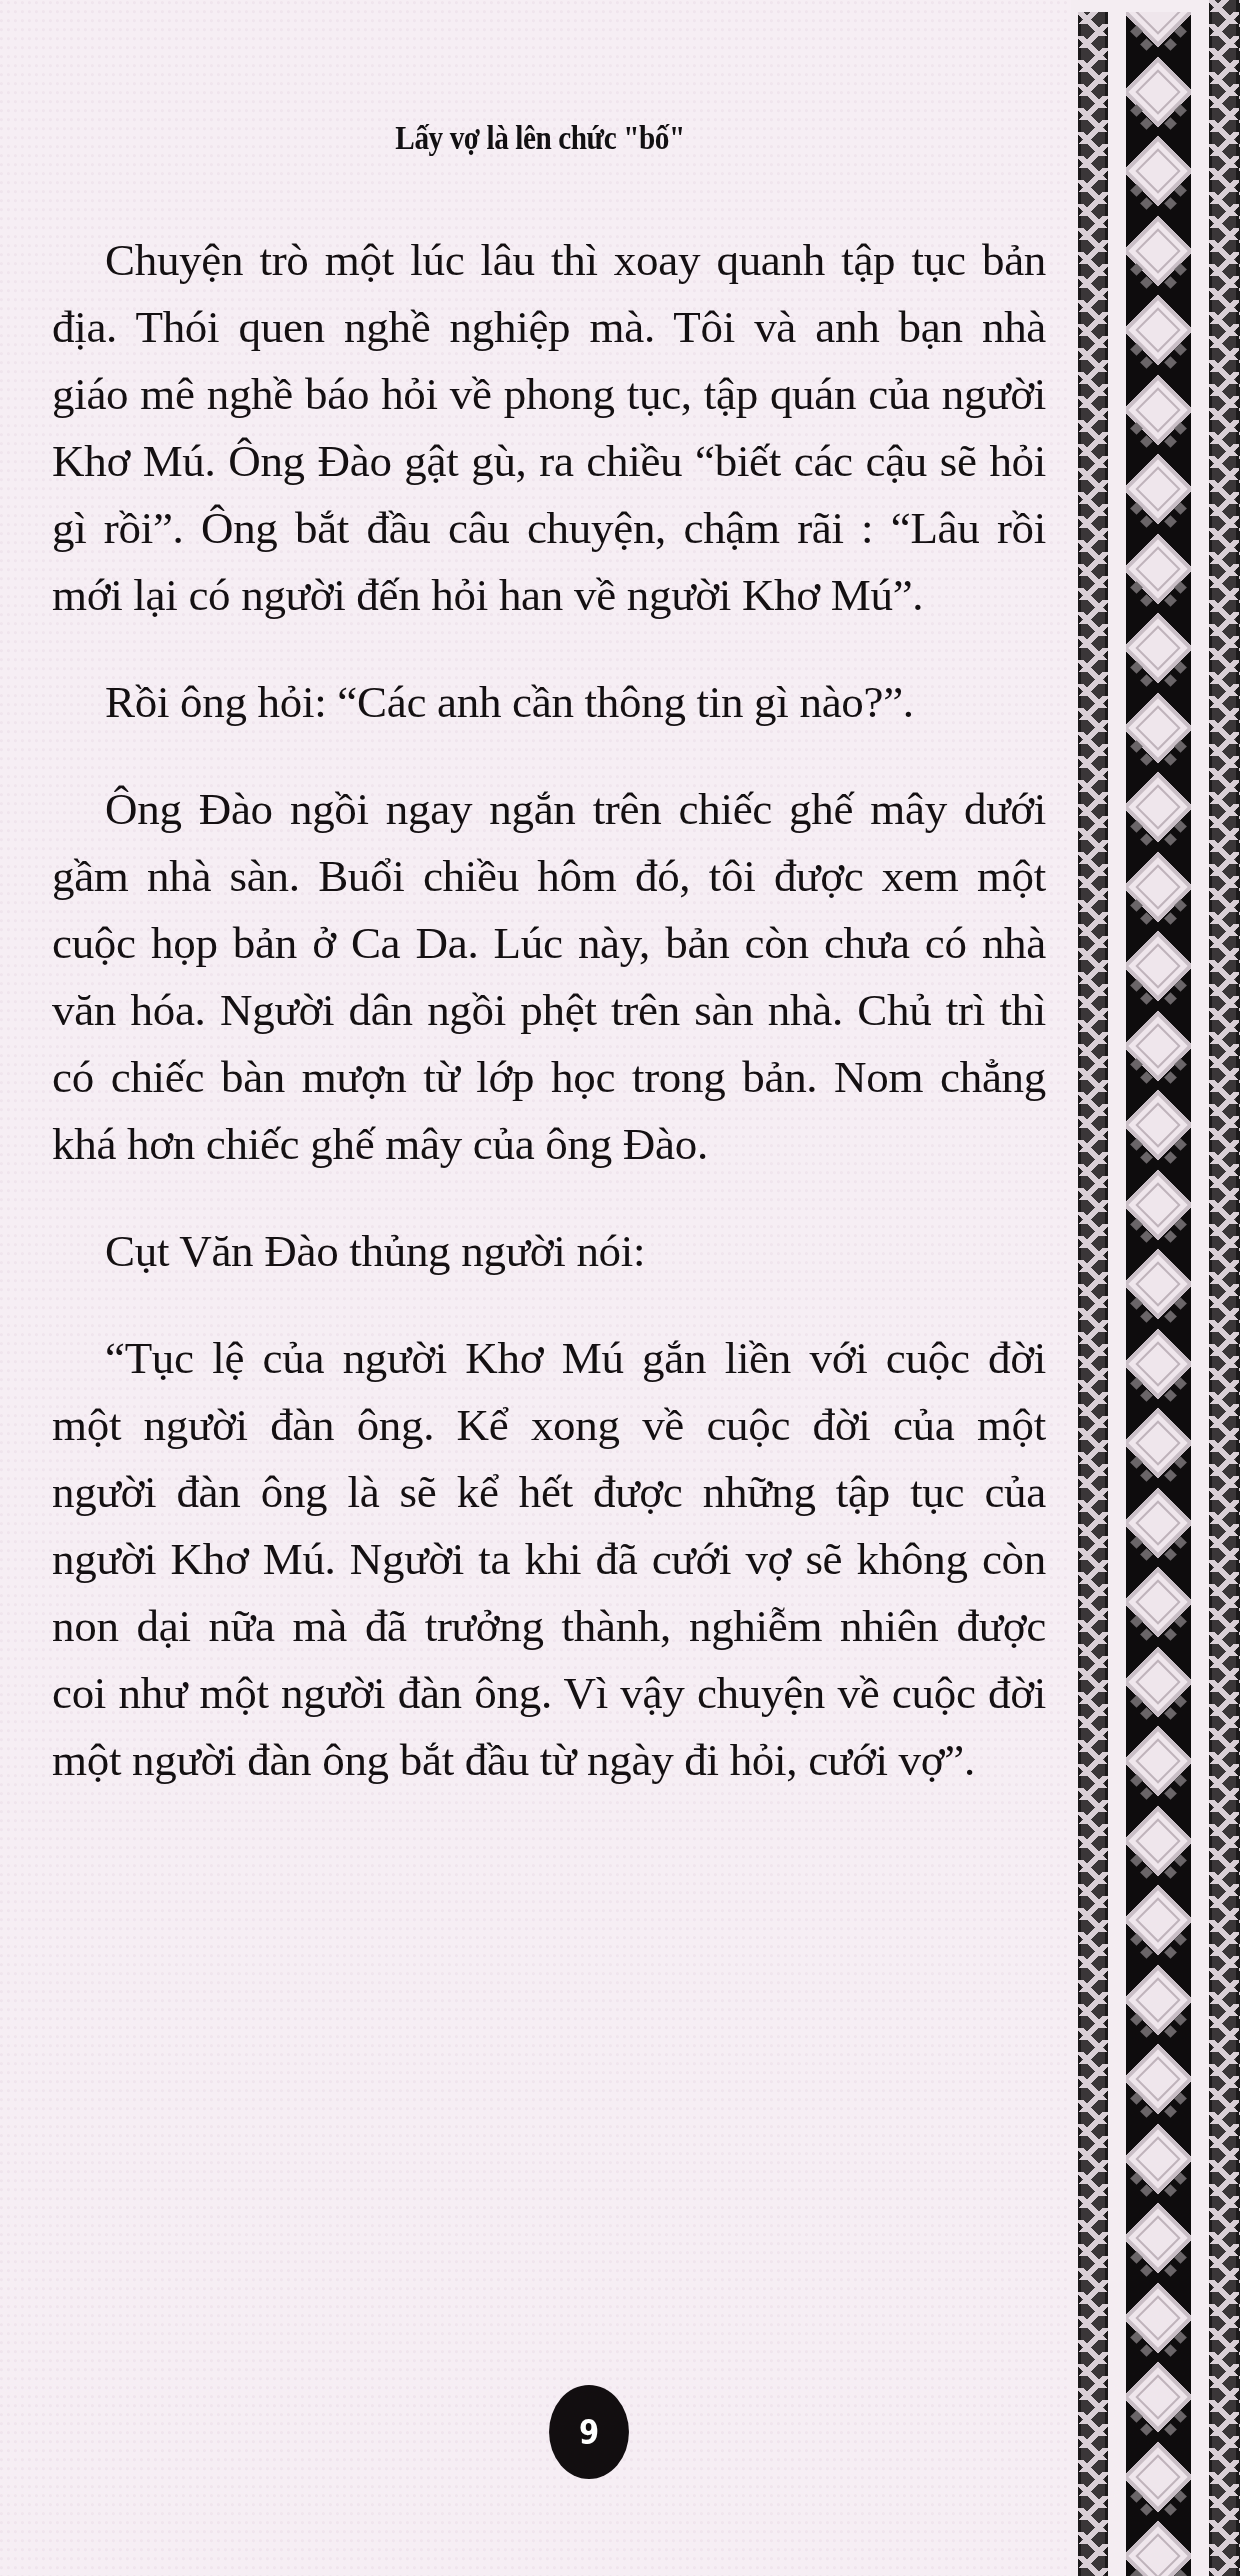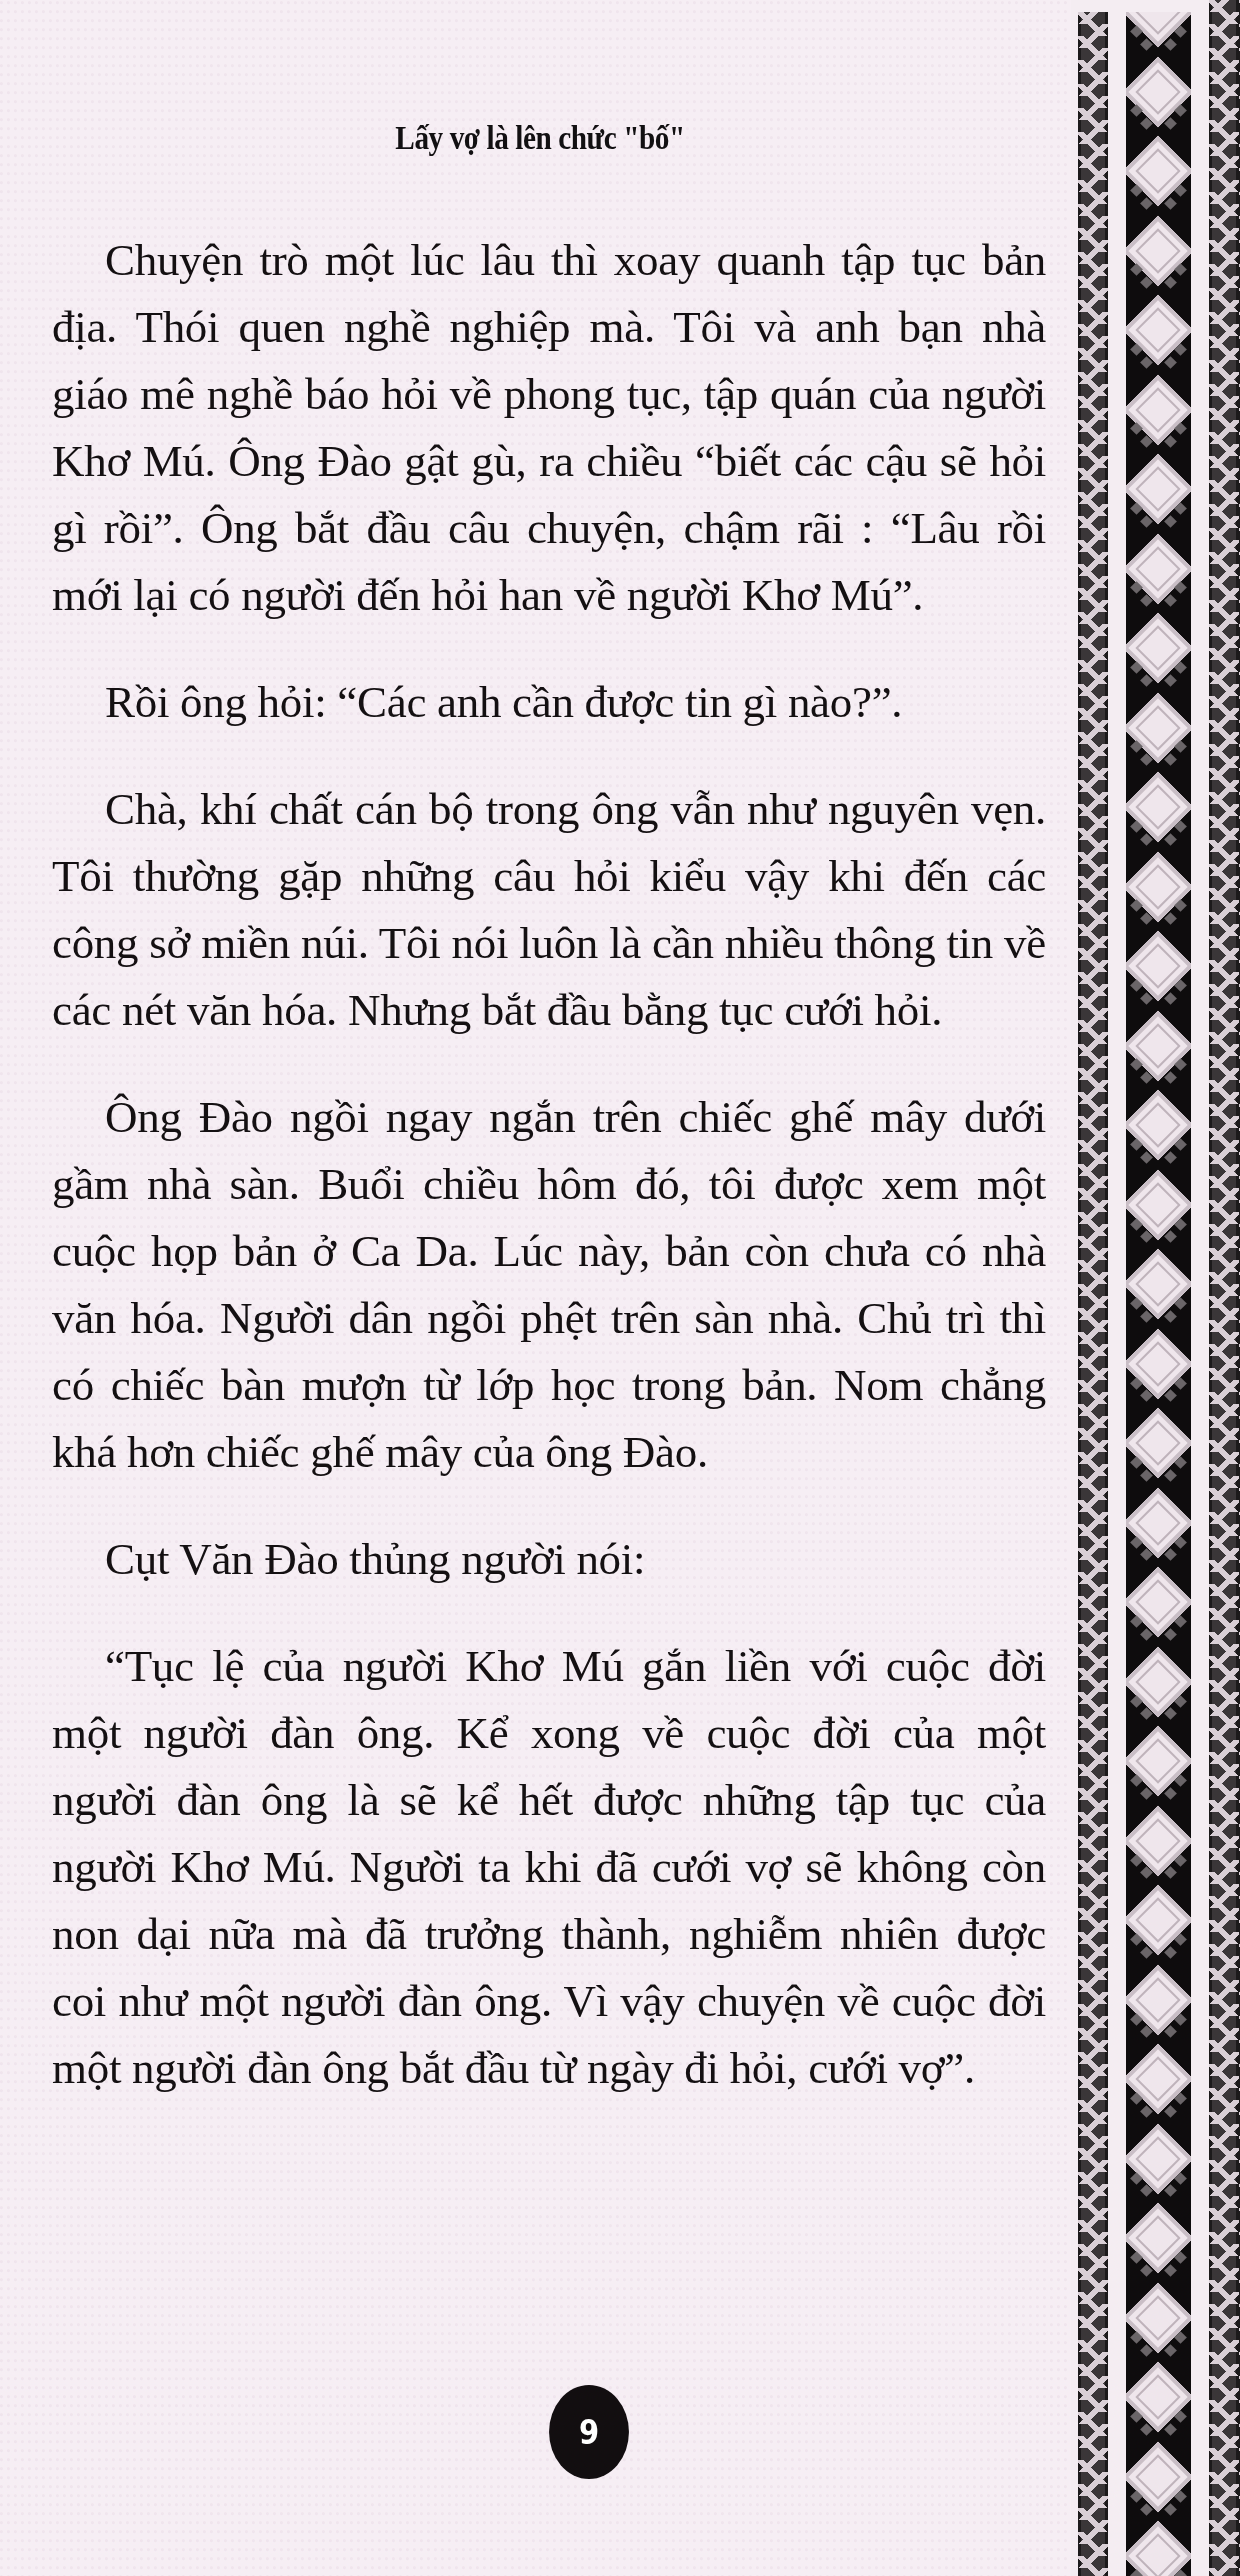--- a/index.html
+++ b/index.html
@@ -80,22 +80,21 @@
 </style>
 </head>
 <body>
 
 <div class="page">
 
   <div class="running-head">Lấy vợ là lên chức "bố"</div>
 
   <div class="body-text">
     <p>Chuyện trò một lúc lâu thì xoay quanh tập tục bản địa. Thói quen nghề nghiệp mà. Tôi và anh bạn nhà giáo mê nghề báo hỏi về phong tục, tập quán của người Khơ Mú. Ông Đào gật gù, ra chiều “biết các cậu sẽ hỏi gì rồi”. Ông bắt đầu câu chuyện, chậm rãi : “Lâu rồi mới lại có người đến hỏi han về người Khơ Mú”.</p>
-    <p>Rồi ông hỏi: “Các anh cần được tin gì nào?”.</p>
-    <p>Chà, khí chất cán bộ trong ông vẫn như nguyên vẹn. Tôi thường gặp những câu hỏi kiểu vậy khi đến các công sở miền núi. Tôi nói luôn là cần nhiều thông tin về các nét văn hóa. Nhưng bắt đầu bằng tục cưới hỏi.</p>
+    <p>Rồi ông hỏi: “Các anh cần thông tin gì nào?”.</p>
     <p>Ông Đào ngồi ngay ngắn trên chiếc ghế mây dưới gầm nhà sàn. Buổi chiều hôm đó, tôi được xem một cuộc họp bản ở Ca Da. Lúc này, bản còn chưa có nhà văn hóa. Người dân ngồi phệt trên sàn nhà. Chủ trì thì có chiếc bàn mượn từ lớp học trong bản. Nom chẳng khá hơn chiếc ghế mây của ông Đào.</p>
     <p>Cụt Văn Đào thủng người nói:</p>
     <p>“Tục lệ của người Khơ Mú gắn liền với cuộc đời một người đàn ông. Kể xong về cuộc đời của một người đàn ông là sẽ kể hết được những tập tục của người Khơ Mú. Người ta khi đã cưới vợ sẽ không còn non dại nữa mà đã trưởng thành, nghiễm nhiên được coi như một người đàn ông. Vì vậy chuyện về cuộc đời một người đàn ông bắt đầu từ ngày đi hỏi, cưới vợ”.</p>
   </div>
 
   <div class="page-number">9</div>
 
   <div class="gap-strip" style="left:1071px;width:169px;"></div>
   <div class="border-strip side-strip strip-left"></div>
   <div class="border-strip center-band" id="center-band">

